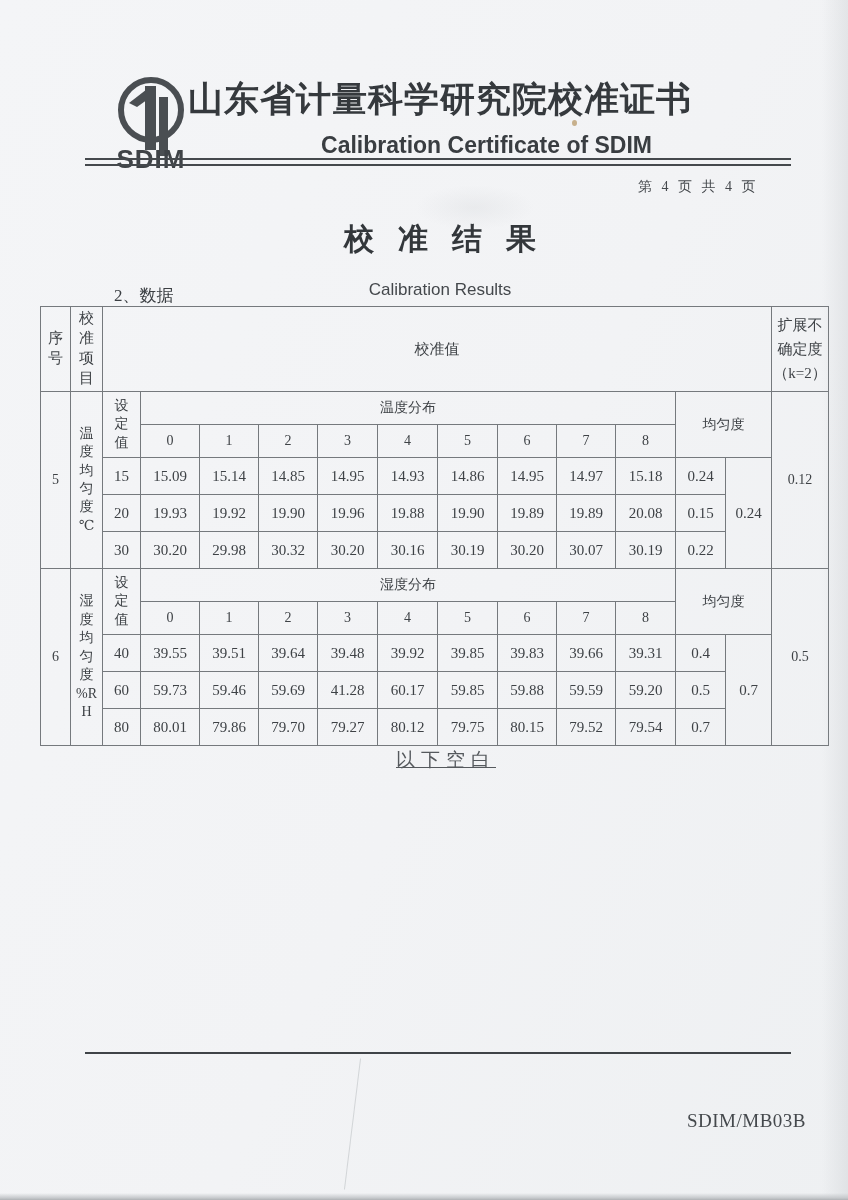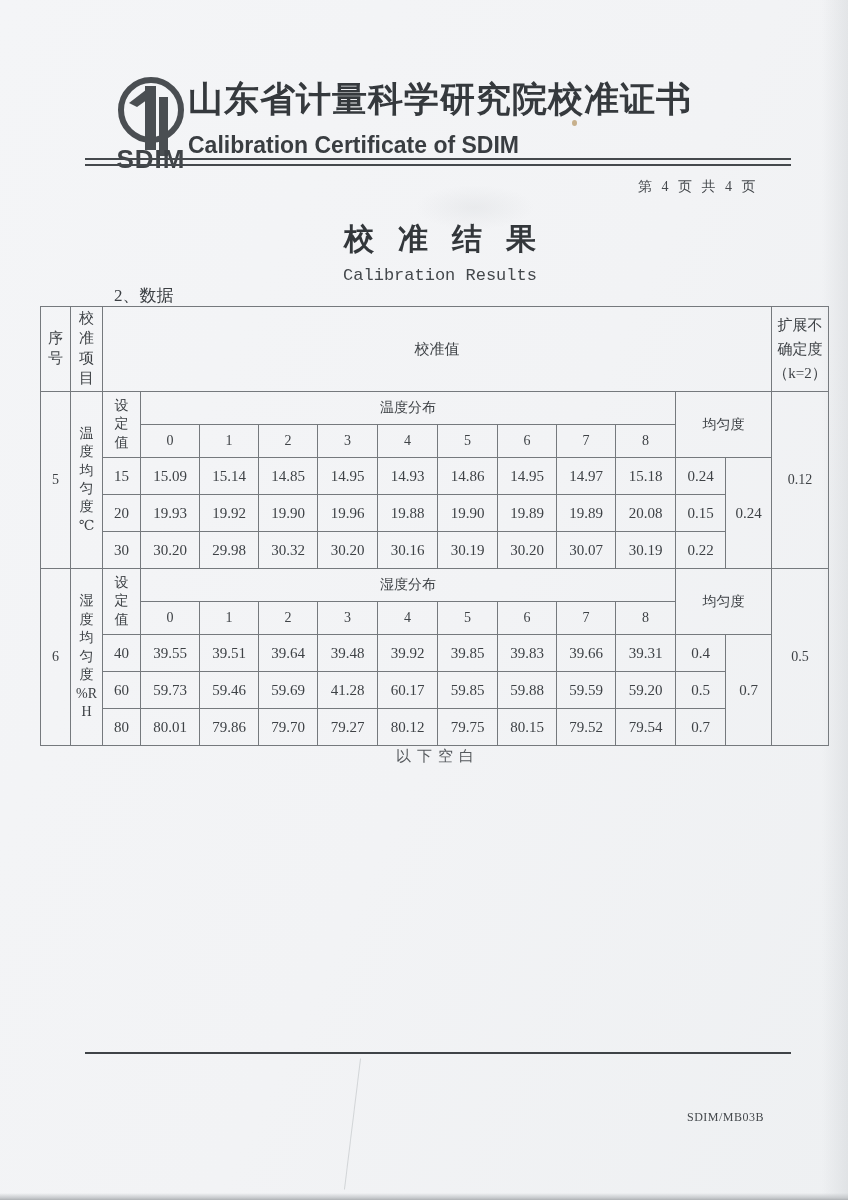--- a/index.html
+++ b/index.html
@@ -3,50 +3,50 @@
 <meta charset="utf-8">
 <style>
   html,body{margin:0;padding:0;background:#e9ebed;}
   .scan{
     position:relative;width:848px;height:1200px;overflow:hidden;
     background:linear-gradient(115deg,#f4f5f7 0%,#f2f3f5 55%,#eef0f2 100%);
     font-family:"Liberation Serif","DejaVu Serif",serif;color:#3b3f43;
   }
   
   .logo{position:absolute;left:94px;top:72px;width:114px;height:100px;}
-  .hdr-text{position:absolute;left:188px;top:76px;width:464px;text-align:left;}
+  .hdr-text{position:absolute;left:188px;top:76px;width:464px;text-align:right;}
   .hdr-title{font-size:35px;font-weight:700;letter-spacing:1px;color:#35393d;white-space:nowrap;}
   .hdr-sub{margin-top:9px;font-family:"Liberation Sans","DejaVu Sans",sans-serif;
            font-weight:700;font-size:23px;color:#393d41;white-space:nowrap;}
   .page-info{position:absolute;left:638px;top:138px;font-size:14px;letter-spacing:3px;color:#45494d;white-space:nowrap;margin-top:40px;}
   .rule-double{position:absolute;left:85px;top:158px;width:706px;height:4px;
                border-top:2px solid #45494d;border-bottom:2px solid #45494d;}
   
   .cert{position:absolute;left:538px;top:175px;}
   .cert-line{font-size:21px;color:#35393d;white-space:nowrap;}
   .cert-en{margin-top:9px;font-family:"Liberation Sans","DejaVu Sans",sans-serif;font-size:13px;color:#55595d;}
   
   .result{position:absolute;left:290px;top:219px;width:300px;text-align:center;}
   .result-cn{font-size:30px;font-weight:600;letter-spacing:24px;padding-left:24px;color:#33373b;white-space:nowrap;text-align:center;}
-  .result-en{margin-top:6px;font-family:Liberation Mono, monospace;font-size:17px;color:#44484c;}
+  .result-en{margin-top:20px;font-family:Liberation Sans, sans-serif;font-size:17px;color:#44484c;}
   .data-label{position:absolute;left:114px;top:284px;font-size:17px;color:#3b3f43;font-family:Liberation Serif, serif;}
   
   table.cal{position:absolute;left:40px;top:306px;border-collapse:collapse;table-layout:fixed;}
   table.cal td{border:1px solid #75797d;text-align:center;vertical-align:middle;
                font-size:15px;color:#3e4246;padding:0;overflow:hidden;}
   td.vert{white-space:pre-line;font-size:14px;line-height:1.32;}
   td.multi{white-space:pre-line;font-size:13.5px;line-height:1.6;}
   tr.h-top td{height:84px;}
   tr.h-sub td{height:32px;font-size:14px;}
   tr.h-data td{height:36px;}
   
-  .below-blank{position:absolute;left:396px;top:747px;font-size:15px;letter-spacing:6px;color:#55595d;white-space:nowrap;}
+  .below-blank{position:absolute;left:396px;top:747px;font-size:19px;letter-spacing:6px;color:#55595d;white-space:nowrap;text-decoration:underline;}
   .foot-rule{position:absolute;left:85px;top:1052px;width:706px;border-top:2px solid #3f4347;}
   .footnotes{position:absolute;left:124px;top:1063px;font-size:15px;line-height:26px;color:#3b3f43;}
-  .form-code{position:absolute;left:687px;top:1110px;font-size:12px;color:#44484c;letter-spacing:.5px;}
+  .form-code{position:absolute;left:687px;top:1110px;font-size:19px;color:#44484c;letter-spacing:.5px;}
   
   .speck{position:absolute;left:572px;top:120px;width:5px;height:6px;background:#bb9f72;border-radius:50%;opacity:.8;}
   .bleed{position:absolute;left:415px;top:185px;width:120px;height:45px;
          background:radial-gradient(ellipse at center,rgba(150,155,160,.10),rgba(150,155,160,0) 70%);}
   .right-shade{position:absolute;top:0;right:0;width:26px;height:100%;
          background:linear-gradient(270deg,rgba(168,173,178,.20),rgba(168,173,178,0));}
   .bottom-edge{position:absolute;left:0;right:0;bottom:0;height:7px;
          background:linear-gradient(180deg,rgba(160,164,168,0) 0%,#c7cacd 70%,#aeb1b4 100%);}
   .crease{position:absolute;left:352px;top:1058px;width:1px;height:132px;
          background:rgba(130,135,140,.28);transform:rotate(7deg);}

